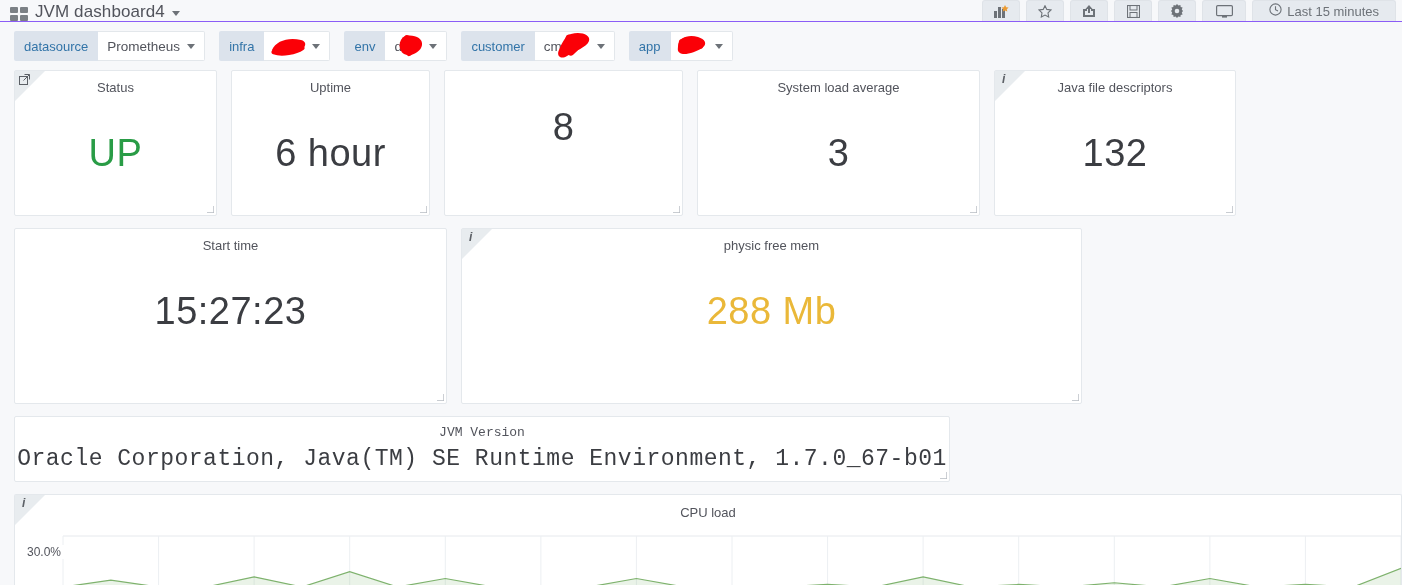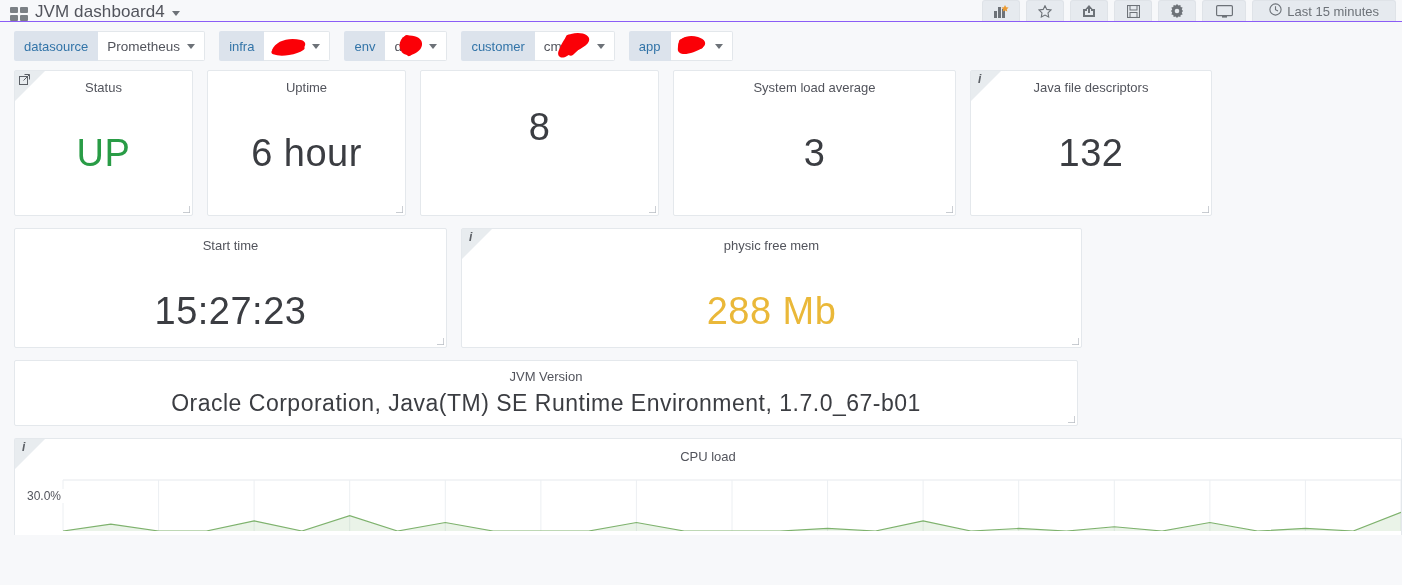--- a/index.html
+++ b/index.html
@@ -291,21 +291,21 @@
         </svg>
       </span>
     </span>
   </div>
 </div>
 
 <div class="dash-body">
 
   <div class="row" style="height:146px;">
 
-    <div class="panel" style="width:179px;">
+    <div class="panel" style="width:203px;">
       <div class="corner"></div>
       <span class="corner-icon">
         <svg width="11" height="11" viewBox="0 0 11 11">
           <rect x="0.5" y="2.5" width="8" height="8" fill="none" stroke="#5c6066" stroke-width="1"></rect>
           <path d="M5.5 0.5 H10.5 V5.5" fill="none" stroke="#5c6066" stroke-width="1"></path>
           <path d="M4.5 6.5 L10.2 0.8" stroke="#5c6066" stroke-width="1"></path>
         </svg>
       </span>
       <div class="panel-title">Status</div>
       <div class="singlestat" style="height:112px; color:#299c46;">UP</div>
@@ -351,21 +351,21 @@
       <div class="panel-title">Java file descriptors</div>
       <div class="singlestat" style="height:112px;">132</div>
       <span class="resize-handle">
         <svg width="9" height="9" viewBox="0 0 9 9">
             <path d="M9 2 L9 9 L2 9" fill="none" stroke="#b7bcc2" stroke-width="1.4"></path>
           </svg>
       </span>
     </div>
   </div>
 
-  <div class="row" style="height:120px;">
+  <div class="row" style="height:176px;">
 
     <div class="panel" style="width:433px;">
       <div class="panel-title">Start time</div>
       <div class="singlestat" style="height:112px;">15:27:23</div>
       <span class="resize-handle">
         <svg width="9" height="9" viewBox="0 0 9 9">
             <path d="M9 2 L9 9 L2 9" fill="none" stroke="#b7bcc2" stroke-width="1.4"></path>
           </svg>
       </span>
     </div>
@@ -377,21 +377,21 @@
       <div class="singlestat" style="height:112px; color:#eab839;">288 Mb</div>
       <span class="resize-handle">
         <svg width="9" height="9" viewBox="0 0 9 9">
             <path d="M9 2 L9 9 L2 9" fill="none" stroke="#b7bcc2" stroke-width="1.4"></path>
           </svg>
       </span>
     </div>
   </div>
 
   <div class="row" style="height:66px;">
-    <div class="panel" style="width:1064px;">
+    <div class="panel" style="width:936px;font-family:Liberation Mono, monospace;">
       <div class="panel-title" style="padding-top:8px; height:24px;">JVM Version</div>
       <div class="singlestat" style="height:36px; font-size:23px;">Oracle Corporation, Java(TM) SE Runtime Environment, 1.7.0_67-b01</div>
       <span class="resize-handle">
         <svg width="9" height="9" viewBox="0 0 9 9">
             <path d="M9 2 L9 9 L2 9" fill="none" stroke="#b7bcc2" stroke-width="1.4"></path>
           </svg>
       </span>
     </div>
   </div>
 </div>

